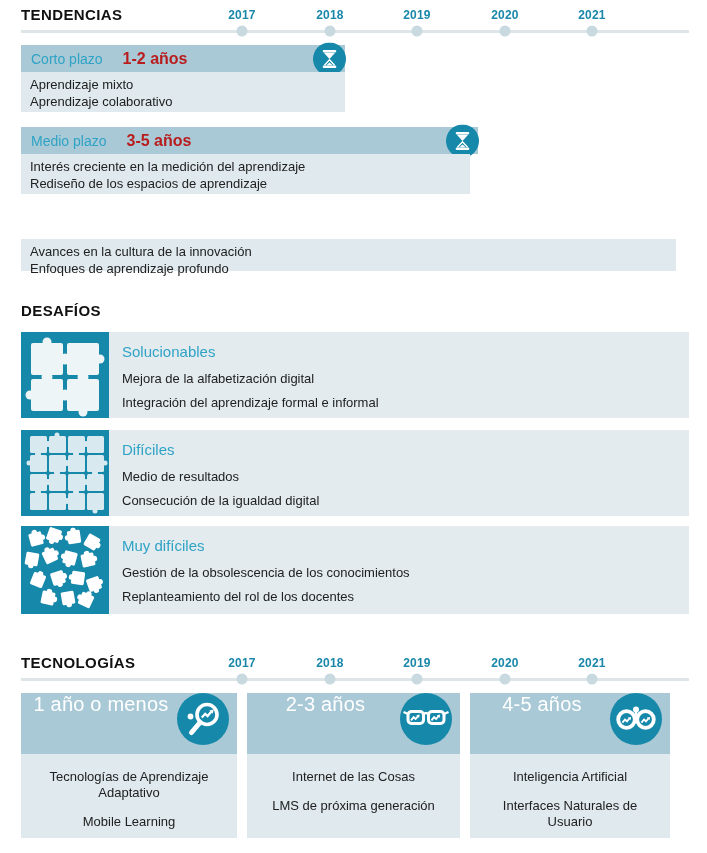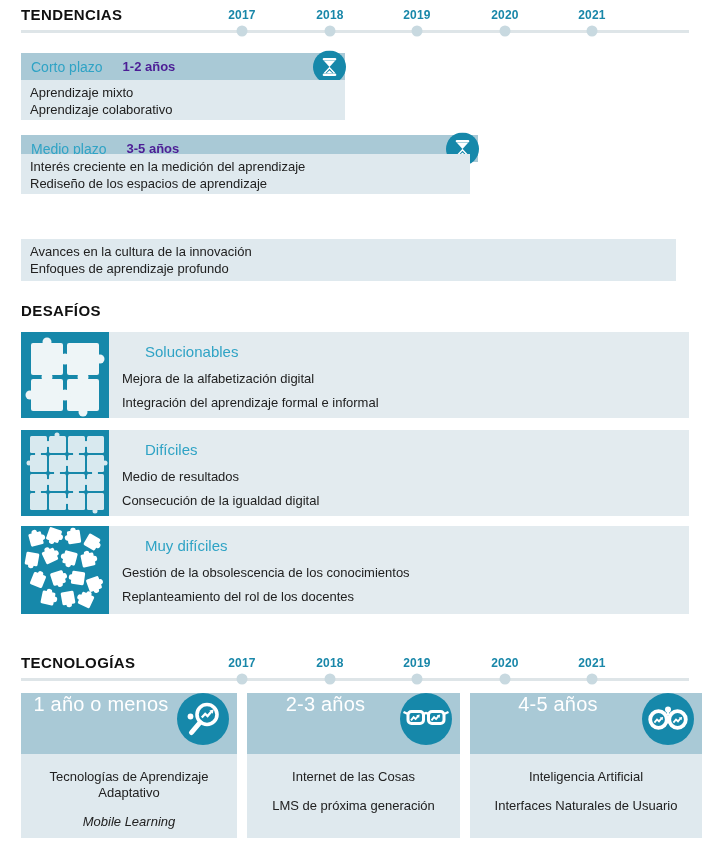--- a/index.html
+++ b/index.html
@@ -20,44 +20,44 @@
   }
   .sec-heading{
     position:absolute;left:21px;margin:0;font-size:15px;font-weight:bold;
     letter-spacing:.4px;color:#111;
   }
   
   .tl-line{position:absolute;left:21px;width:668px;height:2.5px;background:var(--timeline-line);}
   .tl-dot{position:absolute;width:11px;height:11px;border-radius:50%;background:var(--timeline-dot);transform:translate(-50%,-50%);}
   .tl-year{position:absolute;transform:translateX(-50%);font-size:12px;font-weight:bold;color:var(--year-teal);letter-spacing:.2px;}
   
-  .trend-bar{position:absolute;height:27px;background:var(--bar-blue);display:flex;align-items:center;padding-left:10px;box-sizing:border-box;margin-top:8px;}
+  .trend-bar{position:absolute;height:27px;background:var(--bar-blue);display:flex;align-items:center;padding-left:10px;box-sizing:border-box;}
   .trend-label{font-size:14px;color:var(--label-teal);white-space:nowrap;}
-  .trend-range{font-size:13px;font-weight:bold;color:#4c1d95;margin-left:20px;white-space:nowrap;}
+  .trend-range{font-size:16px;font-weight:bold;color:#b91c1c;margin-left:20px;white-space:nowrap;}
   .hourglass{position:absolute;right:-1px;top:50%;transform:translateY(-50%);width:33px;height:33px;}
   .hourglass svg{display:block;}
   .trend-box{position:absolute;background:var(--panel-light);box-sizing:border-box;padding:4px 0 0 9px;}
   .trend-item{font-size:13px;line-height:17px;color:var(--text-dark);}
   
   .challenge{position:absolute;left:21px;width:668px;display:flex;}
   .challenge-icon{width:88px;flex:0 0 88px;}
   .challenge-icon svg{display:block;}
   .challenge-body{flex:1;background:var(--panel-lighter);box-sizing:border-box;padding:11px 8px 0 13px;}
-  .challenge-title{font-size:15px;color:var(--label-teal);margin-bottom:7px;margin-left:23px;}
+  .challenge-title{font-size:15px;color:var(--label-teal);margin-bottom:7px;}
   .challenge-item{font-size:13px;line-height:24px;color:var(--text-dark);}
   
   .tech-col{position:absolute;top:693px;}
   .tech-head{height:61px;background:var(--bar-blue);display:flex;align-items:flex-start;position:relative;}
   .tech-head-label{flex:1;text-align:center;font-size:20px;color:#fff;letter-spacing:.2px;padding-left:4px;}
   .tech-icon{flex:0 0 52px;width:52px;height:52px;margin-right:8px;}
   .tech-icon svg{display:block;}
   .tech-body{height:84px;background:var(--panel-light);box-sizing:border-box;padding:15px 12px 0 12px;
     display:flex;flex-direction:column;align-items:center;gap:13px;}
   .tech-item{font-size:13px;line-height:16px;text-align:center;color:var(--text-dark);}
-  .tech-item.italic{font-style:italic;}
+  .tech-item.italic{}
 </style>
 </head>
 <body>
 
 <div class="page">
 
   <h2 class="sec-heading" style="top:6px">TENDENCIAS</h2>
 
   <div class="tl-line" style="top:30px"></div>
   <span class="tl-year" style="left:242px;top:8px">2017</span>
@@ -78,21 +78,21 @@
       <svg width="33" height="33" viewBox="0 0 34 34">
         <circle cx="17" cy="17" r="17" fill="#1688aa"></circle>
         <rect x="10" y="7.6" width="14" height="2.6" rx="1.2" fill="#fff"></rect>
         <rect x="10" y="23.8" width="14" height="2.6" rx="1.2" fill="#fff"></rect>
         <path d="M11.2,10.6 H22.8 L17,16.9 Z" fill="#fff"></path>
         <path d="M11.8,23.4 L17,17.8 L22.2,23.4" fill="none" stroke="#fff" stroke-width="1.5"></path>
         <path d="M13.8,23.5 H20.2 L17,20.6 Z" fill="#fff"></path>
       </svg>
     </span>
   </div>
-  <div class="trend-box" style="left:21px;top:80px;width:324px;height:40px">
+  <div class="trend-box" style="left:21px;top:72px;width:324px;height:40px">
     <div class="trend-item">Aprendizaje mixto</div>
     <div class="trend-item">Aprendizaje colaborativo</div>
   </div>
 
   <div class="trend-bar" style="left:21px;top:127px;width:457px">
     <span class="trend-label">Medio plazo</span>
     <span class="trend-range">3-5 años</span>
     <span class="hourglass">
       <svg width="33" height="33" viewBox="0 0 34 34">
         <circle cx="17" cy="17" r="17" fill="#1688aa"></circle>
@@ -102,21 +102,21 @@
         <path d="M11.8,23.4 L17,17.8 L22.2,23.4" fill="none" stroke="#fff" stroke-width="1.5"></path>
         <path d="M13.8,23.5 H20.2 L17,20.6 Z" fill="#fff"></path>
       </svg>
     </span>
   </div>
   <div class="trend-box" style="left:21px;top:154px;width:449px;height:40px">
     <div class="trend-item">Interés creciente en la medición del aprendizaje</div>
     <div class="trend-item">Rediseño de los espacios de aprendizaje</div>
   </div>
 
-  <div class="trend-box" style="left:21px;top:239px;width:655px;height:42px">
+  <div class="trend-box" style="left:21px;top:239px;width:655px;height:32px">
     <div class="trend-item">Avances en la cultura de la innovación</div>
     <div class="trend-item">Enfoques de aprendizaje profundo</div>
   </div>
 
   <h2 class="sec-heading" style="top:302px">DESAFÍOS</h2>
 
   <div class="challenge" style="top:332px;height:86px">
     <div class="challenge-icon">
       <svg width="88" height="86" viewBox="0 0 88 86">
         <rect width="88" height="86" fill="#1688aa"></rect>
@@ -326,21 +326,21 @@
           <path d="M36.8,22.2 L40.2,21.6 L39.6,25 Z" fill="#fff"></path>
         </svg>
       </span>
     </div>
     <div class="tech-body">
       <div class="tech-item">Internet de las Cosas</div>
       <div class="tech-item">LMS de próxima generación</div>
     </div>
   </div>
 
-  <div class="tech-col" style="left:470px;width:232px">
+  <div class="tech-col" style="left:470px;width:200px">
     <div class="tech-head">
       <span class="tech-head-label">4-5 años</span>
       <span class="tech-icon">
         <svg width="52" height="52" viewBox="0 0 52 52">
           <circle cx="26" cy="26" r="26" fill="#1688aa"></circle>
           <circle cx="16.5" cy="26.5" r="8.3" fill="none" stroke="#fff" stroke-width="3.8"></circle>
           <circle cx="35.5" cy="26.5" r="8.3" fill="none" stroke="#fff" stroke-width="3.8"></circle>
           <circle cx="26" cy="16.5" r="3" fill="#fff"></circle>
           <rect x="24.7" y="17.5" width="2.6" height="4.5" fill="#fff"></rect>
           <polyline points="12.4,29.6 15,26.5 17,28.3 19.4,25.5" fill="none" stroke="#fff" stroke-width="1.9"></polyline>

